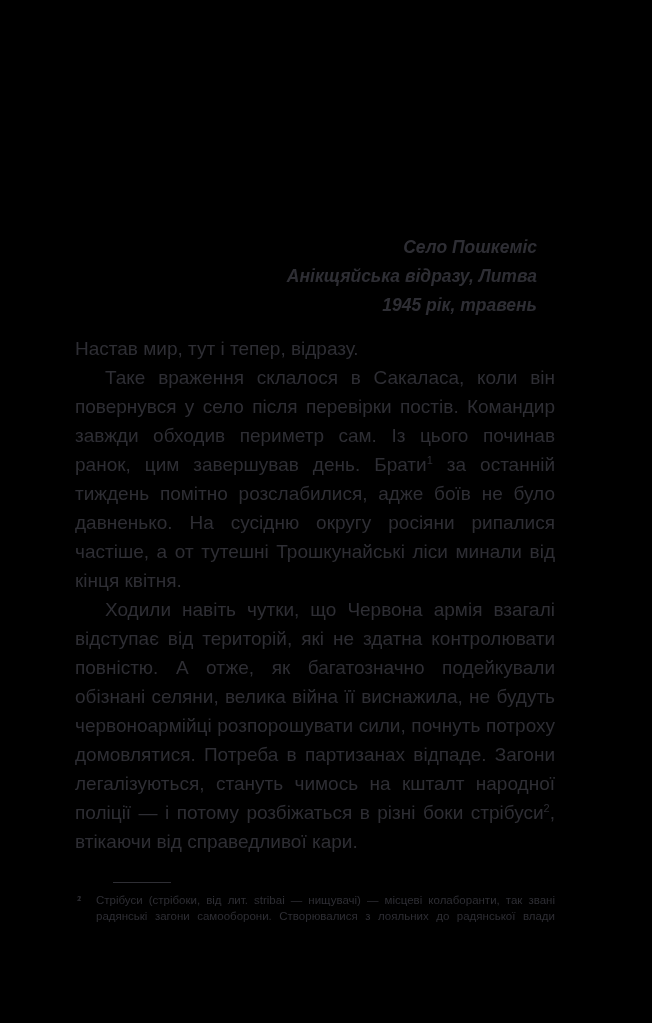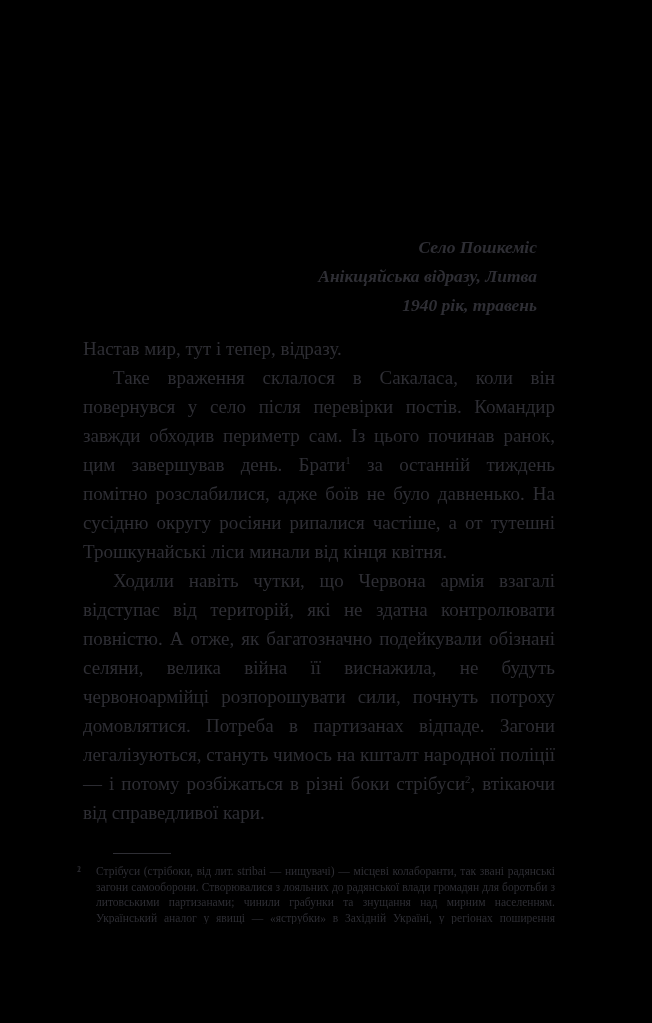--- a/index.html
+++ b/index.html
@@ -6,21 +6,21 @@
     margin: 0;
     padding: 0;
     background: #000;
   }
   .page {
     position: relative;
     width: 652px;
     height: 924px;
     background: #000000;
     color: #2e2e34;
-    font-family: Liberation Serif, serif;
+    font-family: Liberation Sans, sans-serif;
     overflow: hidden;
     margin: 0 auto;
   }
   .content {
     position: absolute;
     top: 0;
     left: 75px;
     width: 480px;
   }
   .scene-heading {
@@ -30,21 +30,20 @@
     font-style: italic;
     font-weight: bold;
     font-size: 17.5px;
     line-height: 29px;
   }
   .body-text {
     margin-top: 14px;
     font-size: 19px;
     line-height: 29px;
     text-align: justify;
-    margin-left: 8px;
   }
   .body-text p {
     margin: 0;
     padding: 0;
   }
   .body-text p.indent {
     text-indent: 30px;
   }
   .body-text sup.fn-ref {
     font-size: 11px;
@@ -76,21 +75,21 @@
 </style>
 </head>
 <body>
 
 <div class="page" style="background: rgb(0, 0, 0); color: rgb(46, 46, 52);">
   <div class="content">
 
     <div class="scene-heading">
       <div>Село Пошкеміс</div>
       <div>Анікщяйська відразу, Литва</div>
-      <div>1940 рік, травень</div>
+      <div>1945 рік, травень</div>
     </div>
 
     <div class="body-text" id="body-paragraphs">
         <p><span>Настав мир, тут і тепер, відразу.</span></p>
         <p class="indent"><span>Таке враження склалося в Сакаласа, коли він повернувся у село після перевірки постів. Командир завжди обходив периметр сам. Із цього починав ранок, цим завершував день. Брати</span><sup class="fn-ref">1</sup><span> за останній тиждень помітно розслабилися, адже боїв не було давненько. На сусідню округу росіяни рипалися частіше, а от тутешні Трошкунайські ліси минали від кінця квітня.</span></p>
         <p class="indent"><span>Ходили навіть чутки, що Червона армія взагалі відступає від територій, які не здатна контролювати повністю. А отже, як багатозначно подейкували обізнані селяни, велика війна її виснажила, не будуть червоноармійці розпорошувати сили, почнуть потроху домовлятися. Потреба в партизанах відпаде. Загони легалізуються, стануть чимось на кшталт народної поліції — і потому розбіжаться в різні боки стрібуси</span><sup class="fn-ref">2</sup><span>, втікаючи від справедливої кари.</span></p>
       </div>
 
     <div class="footnote-sep"></div>
 

